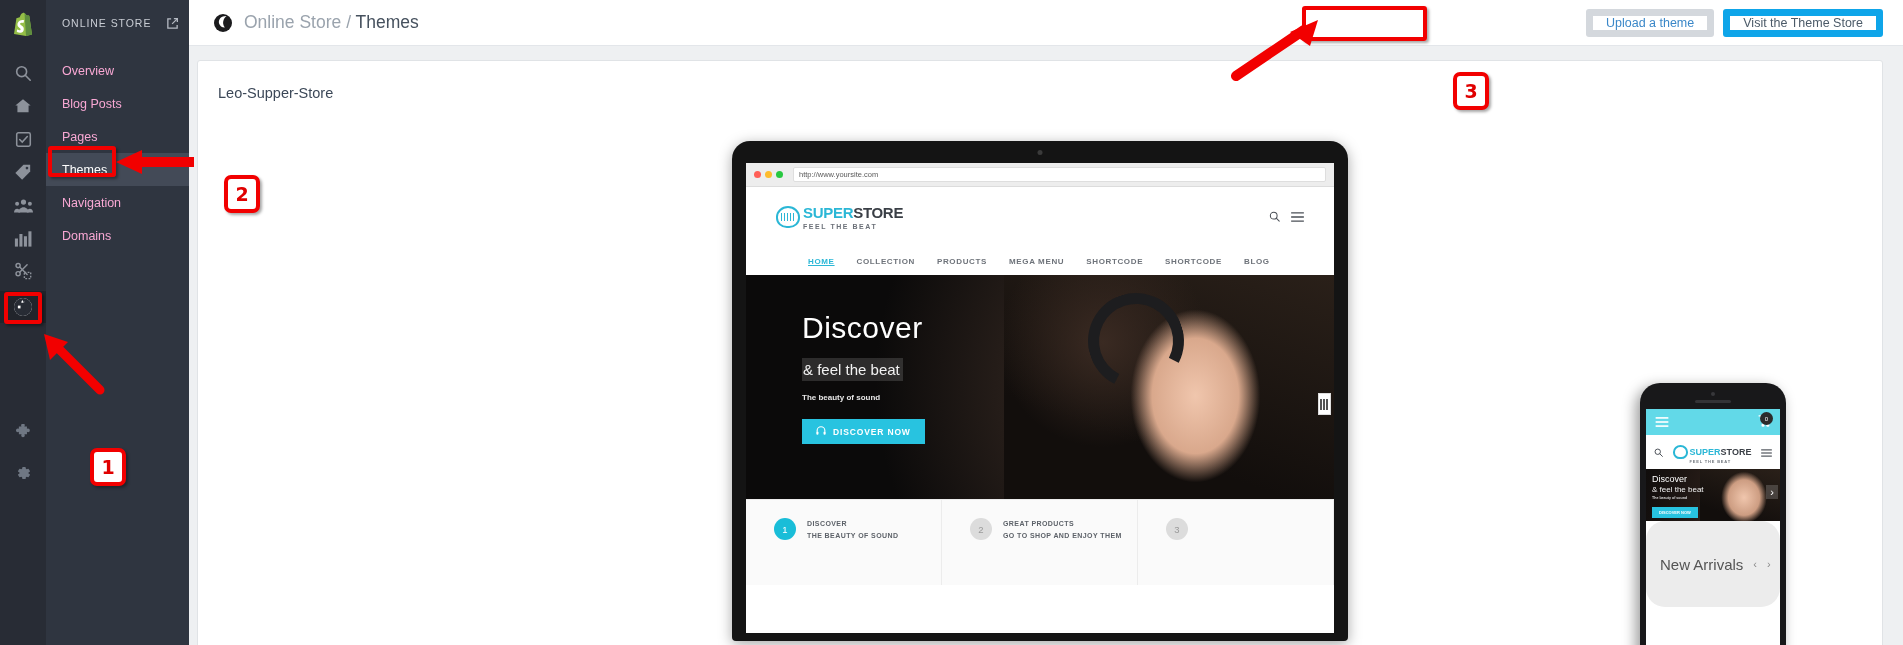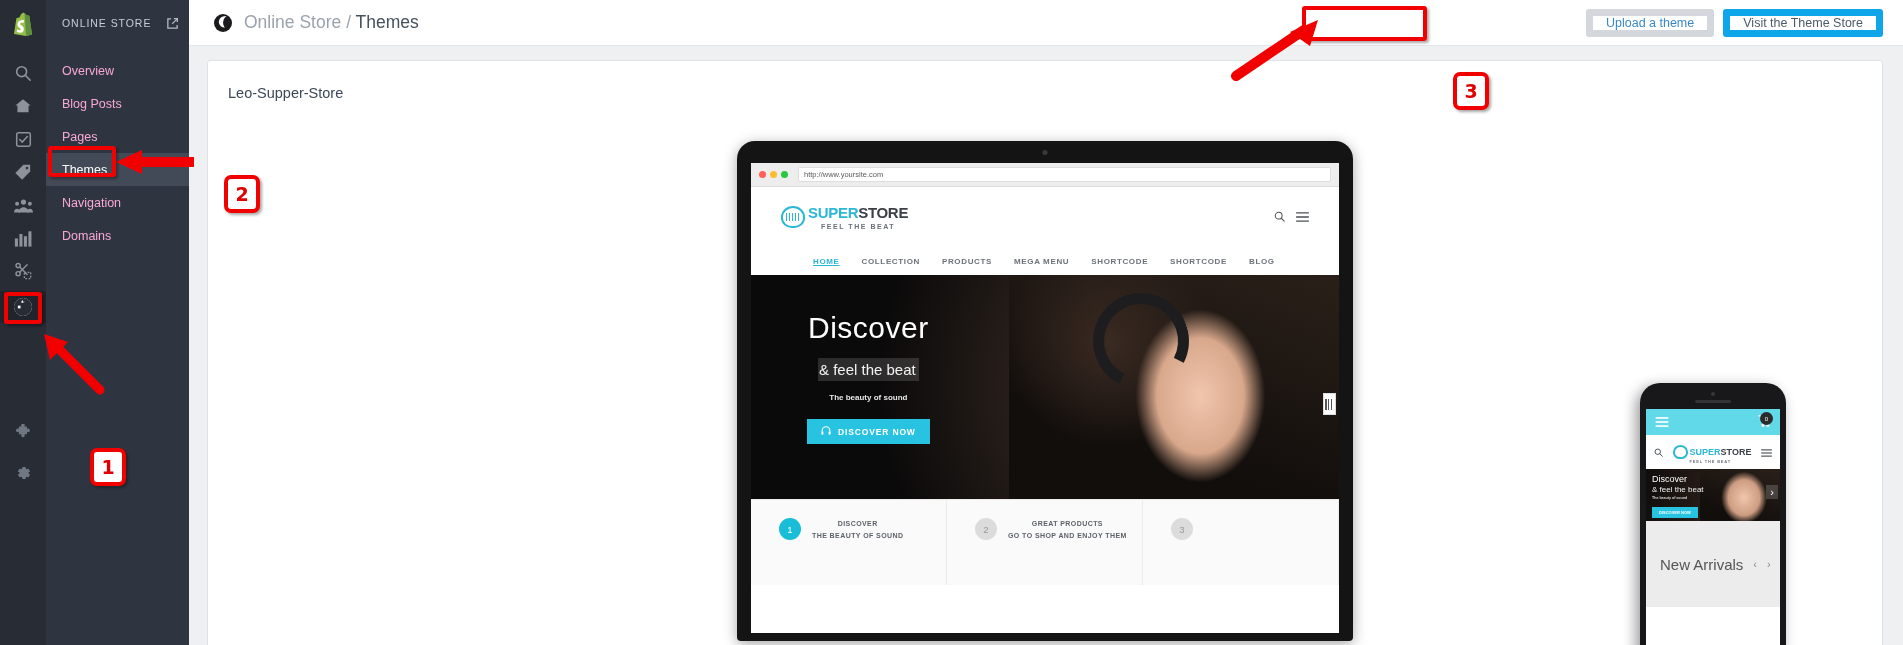--- a/index.html
+++ b/index.html
@@ -71,21 +71,21 @@
     border-radius: 3px; font-size: 12.5px; color: #4b5a68;
     display: flex; align-items: center; justify-content: center;
     padding: 0 13px; cursor: pointer; white-space: nowrap;
   }
   .btn-link-blue { color: #3a87c8; border-color: #d4d8dd; }
 
   
   .main {
     position: absolute; left: 189px; top: 46px; right: 0; bottom: 0;
     background: #eef0f2;
-    padding: 14px 20px 0 18px;
+    padding: 14px 20px 0 8px;
   }
   .card {
     background: #ffffff; border: 1px solid #e0e3e6; border-radius: 3px;
     height: 600px; overflow: hidden; position: relative;
   }
   .card-head {
     height: 64px; display: flex; align-items: center;
     padding: 0 18px 0 20px;
   }
   .card-title { font-size: 14.5px; color: #3c4858; }
@@ -105,21 +105,20 @@
   .preview {
     position: absolute; left: 0; right: 0; top: 64px; bottom: 0;
     background: #ffffff; overflow: hidden;
   }
   .laptop {
     position: absolute; left: 50%; transform: translateX(-50%);
     top: 16px; width: 616px; height: 500px;
     background: #141414; border-radius: 18px 18px 4px 4px;
     padding: 22px 14px 0 14px;
     box-shadow: 0 3px 14px rgba(0,0,0,.35);
-    text-align: center;
   }
   .cam { position: absolute; top: 9px; left: 50%; transform: translateX(-50%);
     width: 5px; height: 5px; border-radius: 50%; background: #3a3a3a; }
   .screen { background: #fff; height: 470px; overflow: hidden; position: relative; }
   .browser-bar {
     height: 24px; background: #ededed; display: flex; align-items: center;
     padding: 0 8px; gap: 6px; border-bottom: 1px solid #dcdcdc;
   }
   .dots { display: flex; gap: 4px; }
   .dot { width: 7px; height: 7px; border-radius: 50%; }
@@ -221,21 +220,21 @@
                 linear-gradient(200deg,#2a2019 0%, #120e0c 80%); }
   .ph-hero-txt { position: absolute; left: 6px; top: 5px; }
   .ph-h1 { font-size: 9px; color: #fff; }
   .ph-h2 { font-size: 8px; color: #f1f1f1; margin-top: 1px; }
   .ph-h3 { font-size: 3.6px; color: #d8d8d8; margin-top: 2px; font-weight: 700; }
   .ph-btn { margin-top: 3px; background: #28c3e0; color: #fff; font-size: 4px;
     display: inline-flex; gap: 3px; align-items: center; padding: 3px 7px; font-weight:700; }
   .ph-arrow { position: absolute; right: 2px; top: 16px; color: #fff; font-size: 11px;
     background: rgba(255,255,255,.18); padding: 1px 4px; }
   .ph-arrivals { background: #ececec; height: 86px; display: flex; align-items: center;
-    padding-left: 14px; gap: 10px; }
+    padding-left: 14px; gap: 10px; border-radius: 19px; }
   .ph-arrivals-t { font-size: 15px; color: #545454; font-weight: 300; }
   .ph-arrow-s { color: #8b8b8b; font-size: 11px; }
 
   
   .hl {
     position: absolute; border: 4px solid #f20000; border-radius: 3px;
     box-shadow: 2px 2px 3px rgba(0,0,0,.35);
   }
   .marker {
     position: absolute; background: #fff; border: 4px solid #f20000;

